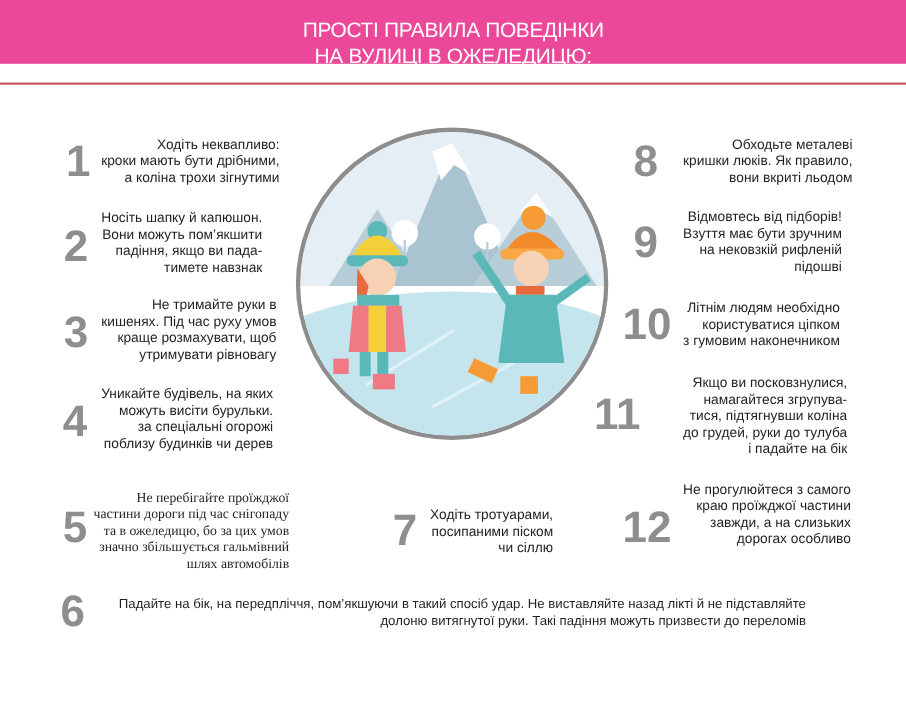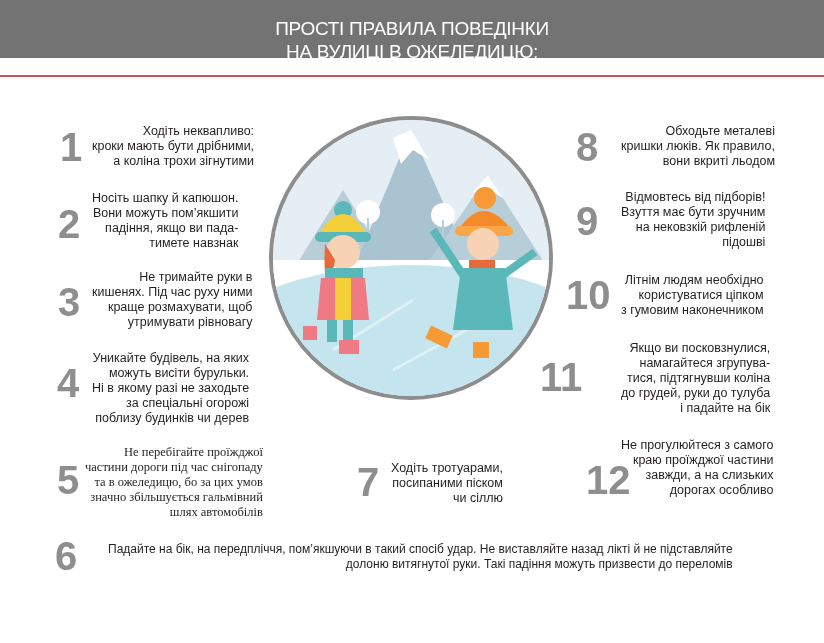--- a/index.html
+++ b/index.html
@@ -1,17 +1,17 @@
 <!DOCTYPE html>
 <html><head>
 <meta charset="utf-8">
 <style>
   html,body{margin:0;padding:0;}
   body{width:824px;height:643px;background:#ffffff;position:relative;overflow:hidden;font-family:"Liberation Sans",sans-serif;color:#231f20;}
-  .header{position:absolute;left:0;top:0;width:824px;height:58px;background:#737373;text-decoration:underline;}
+  .header{position:absolute;left:0;top:0;width:824px;height:58px;background:#ec4899;text-decoration:underline;}
   .header .t{position:absolute;left:0;width:824px;text-align:center;color:#fff;font-size:19px;letter-spacing:-0.3px;font-weight:normal;}
   .header .t1{top:18px;}
   .header .t2{top:41px;}
   .header-line{position:absolute;left:0;top:75px;width:824px;height:2px;background:#c9555c;}
   .rule{position:absolute;}
   .num{position:absolute;color:#8e8e8e;font-weight:bold;font-size:40px;line-height:40px;}
   .txt{position:absolute;font-size:12.5px;line-height:15px;color:#231f20;text-align:right;}
   .txt span{display:block;white-space:nowrap;}
   .circle{position:absolute;left:269px;top:116px;width:284px;height:284px;border-radius:50%;border:4px solid #8d8d8d;box-sizing:border-box;overflow:hidden;background:#e6eef5;}
 </style>
@@ -40,32 +40,31 @@
     <span>Вони можуть пом’якшити</span>
     <span>падіння, якщо ви пада-</span>
     <span>тимете навзнак</span>
   </div>
 </div>
 
 <div class="rule">
   <div class="num" style="left:58px;top:282px;">3</div>
   <div class="txt" style="left:92px;top:270px;">
     <span>Не тримайте руки в</span>
-    <span>кишенях. Під час руху ними</span>
+    <span>кишенях. Під час руху умов</span>
     <span>краще розмахувати, щоб</span>
     <span>утримувати рівновагу</span>
   </div>
 </div>
 
 <div class="rule">
   <div class="num" style="left:57px;top:363px;">4</div>
   <div class="txt" style="left:92px;top:351px;">
     <span>Уникайте будівель, на яких</span>
     <span>можуть висіти бурульки.</span>
-    <span>Ні в якому разі не заходьте</span>
     <span>за спеціальні огорожі</span>
     <span>поблизу будинків чи дерев</span>
   </div>
 </div>
 
 <div class="rule">
   <div class="num" style="left:57px;top:460px;">5</div>
   <div class="txt" style="left:85px;top:445px;font-family:Liberation Serif, serif;">
     <span>Не перебігайте проїжджої</span>
     <span>частини дороги під час снігопаду</span>
@@ -125,21 +124,21 @@
   <div class="txt" style="left:621px;top:341px;">
     <span>Якщо ви посковзнулися,</span>
     <span>намагайтеся згрупува-</span>
     <span>тися, підтягнувши коліна</span>
     <span>до грудей, руки до тулуба</span>
     <span>і падайте на бік</span>
   </div>
 </div>
 
 <div class="rule">
-  <div class="num" style="left:566px;top:460px;margin-left:20px;">12</div>
+  <div class="num" style="left:566px;top:460px;">12</div>
   <div class="txt" style="left:621px;top:438px;">
     <span>Не прогулюйтеся з самого</span>
     <span>краю проїжджої частини</span>
     <span>завжди, а на слизьких</span>
     <span>дорогах особливо</span>
   </div>
 </div>
 
 <div class="circle">
   <svg width="276" height="276" viewBox="0 0 276 276">

